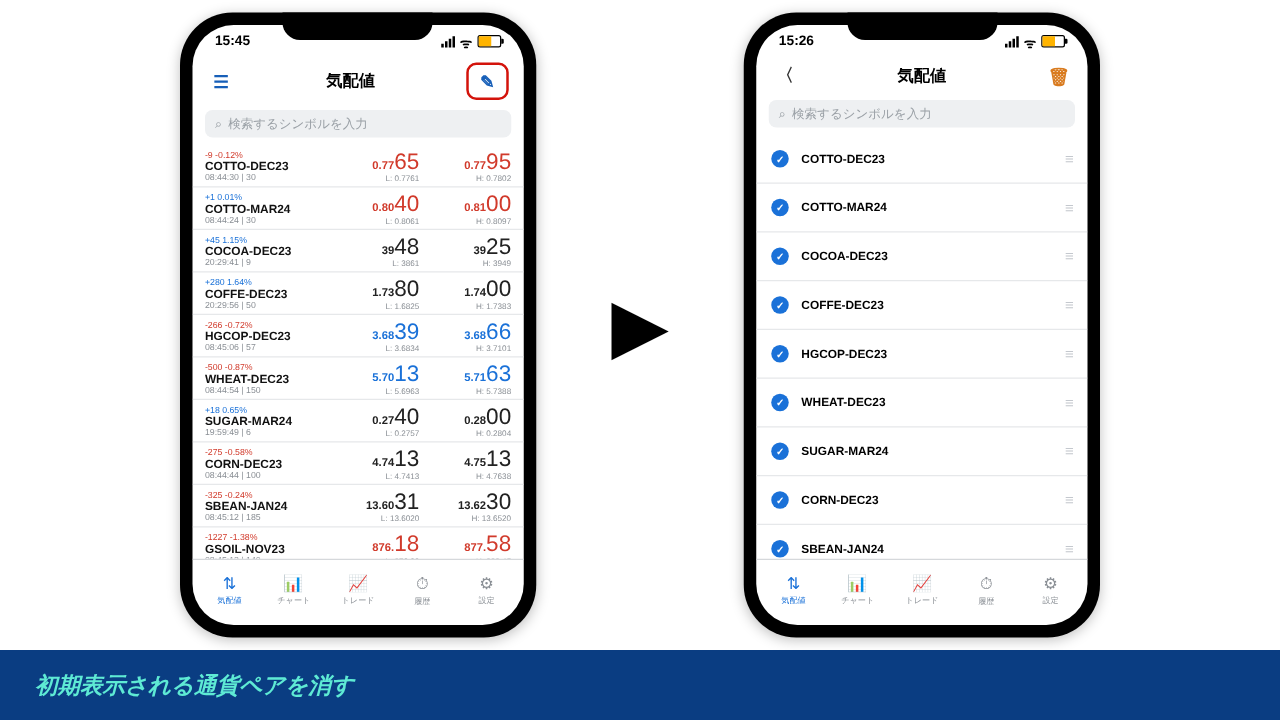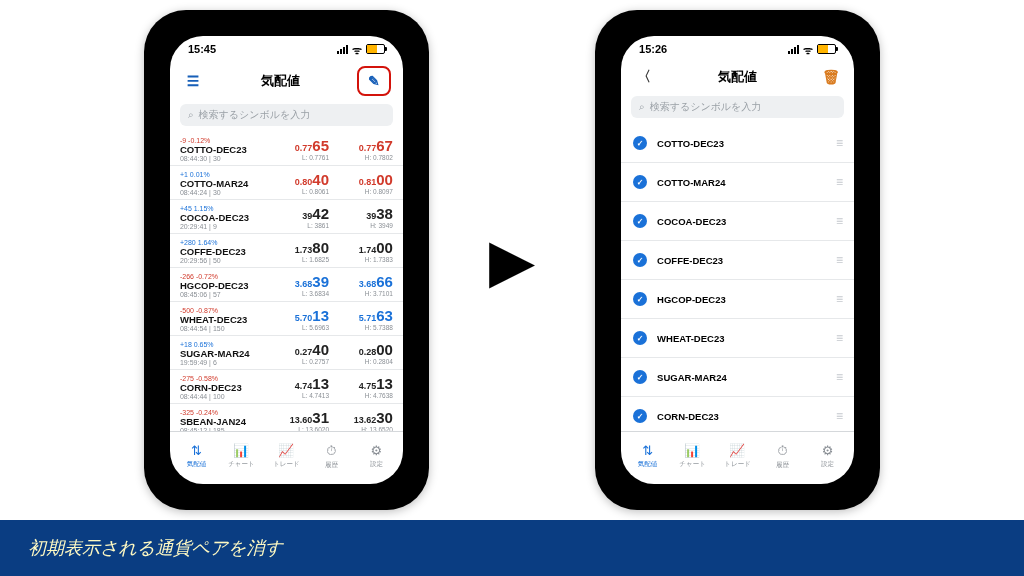--- a/index.html
+++ b/index.html
@@ -18,21 +18,21 @@
     display: flex;
     align-items: center;
     justify-content: center;
     gap: 60px;
   }
   .phone {
     width: 285px;
     height: 500px;
     background: #000;
     border-radius: 42px;
-    padding: 26px;
+    padding: 10px;
     box-sizing: border-box;
     position: relative;
     box-shadow: 0 2px 10px rgba(0,0,0,0.25);
   }
   .notch {
     position: absolute;
     top: 0; left: 50%;
     transform: translateX(-50%);
     width: 120px; height: 22px;
     background: #000;
@@ -112,21 +112,21 @@
   .row .chg { font-size: 7px; }
   .chg.up { color:#1a71d8; }
   .chg.down { color:#d13a2b; }
   .row .sym { font-weight:700; font-size:9.5px; color:#111;}
   .row .ts { font-size:7px; color:#8a8f95;}
   .row .cell {
     flex:0.9; text-align:right;
     display:flex; flex-direction:column; justify-content:center;
   }
   .price { font-size:9px; font-weight:600;}
-  .price .big { font-size:15px; font-weight:700; }
+  .price .big { font-size:18px; font-weight:400; }
   .price.up { color:#1a71d8;text-align:right; }
   .price.down { color:#d13a2b; }
   .price.neutral { color:#222; }
   .lh { font-size:6.5px; color:#8a8f95; }
   .simple-row {
     display:flex;
     align-items:center;
     border-bottom: 0.5px solid #e6e8ea;
     height: 38px;
     padding: 0 12px;
@@ -162,26 +162,26 @@
   .tab .ico { font-size:13px; }
   .arrow {
     font-size: 60px;
     color: #000;
   }
   .footer {
     position:absolute;
     bottom:0; left:0; right:0;
     height: 56px;
     background:#0a3d82;
-    color:#fef9c3;
+    color:#5eead4;
     display:flex;
     align-items:center;
     justify-content:space-between;
     padding: 0 28px;
-    font-weight:400;
+    font-weight:700;
     font-style: italic;
     font-size: 18px;
   }
 </style>
 </head>
 <body>
 
 <div class="stage">
 
   <div class="phone">
@@ -216,21 +216,21 @@
             <div class="left">
               <div class="chg down">-9 -0.12%</div>
               <div class="sym">COTTO-DEC23</div>
               <div class="ts">08:44:30 | 30</div>
             </div>
             <div class="cell">
               <div class="price down">0.77<span class="big">65</span></div>
               <div class="lh">L: 0.7761</div>
             </div>
             <div class="cell">
-              <div class="price down">0.77<span class="big">67</span></div>
+              <div class="price down">0.77<span class="big">95</span></div>
               <div class="lh">H: 0.7802</div>
             </div>
           </div>
           <div class="row">
             <div class="left">
               <div class="chg up">+1 0.01%</div>
               <div class="sym">COTTO-MAR24</div>
               <div class="ts">08:44:24 | 30</div>
             </div>
             <div class="cell">
@@ -242,25 +242,25 @@
               <div class="lh">H: 0.8097</div>
             </div>
           </div>
           <div class="row">
             <div class="left">
               <div class="chg up">+45 1.15%</div>
               <div class="sym">COCOA-DEC23</div>
               <div class="ts">20:29:41 | 9</div>
             </div>
             <div class="cell">
-              <div class="price neutral">39<span class="big">42</span></div>
+              <div class="price neutral">39<span class="big">48</span></div>
               <div class="lh">L: 3861</div>
             </div>
             <div class="cell">
-              <div class="price neutral">39<span class="big">38</span></div>
+              <div class="price neutral">39<span class="big">25</span></div>
               <div class="lh">H: 3949</div>
             </div>
           </div>
           <div class="row">
             <div class="left">
               <div class="chg up">+280 1.64%</div>
               <div class="sym">COFFE-DEC23</div>
               <div class="ts">20:29:56 | 50</div>
             </div>
             <div class="cell">
@@ -338,20 +338,35 @@
               <div class="sym">SBEAN-JAN24</div>
               <div class="ts">08:45:12 | 185</div>
             </div>
             <div class="cell">
               <div class="price neutral">13.60<span class="big">31</span></div>
               <div class="lh">L: 13.6020</div>
             </div>
             <div class="cell">
               <div class="price neutral">13.62<span class="big">30</span></div>
               <div class="lh">H: 13.6520</div>
+            </div>
+          </div>
+          <div class="row">
+            <div class="left">
+              <div class="chg down">-1227 -1.38%</div>
+              <div class="sym">GSOIL-NOV23</div>
+              <div class="ts">08:45:13 | 140</div>
+            </div>
+            <div class="cell">
+              <div class="price down">876.<span class="big">18</span></div>
+              <div class="lh">L: 876.00</div>
+            </div>
+            <div class="cell">
+              <div class="price down">877.<span class="big">58</span></div>
+              <div class="lh">H: 888.45</div>
             </div>
           </div>
         </div>
       <div class="tabbar" id="left-tabs">
           <div class="tab active">
             <div class="ico">⇅</div>
             <div>気配値</div>
           </div>
           <div class="tab">
             <div class="ico">📊</div>

